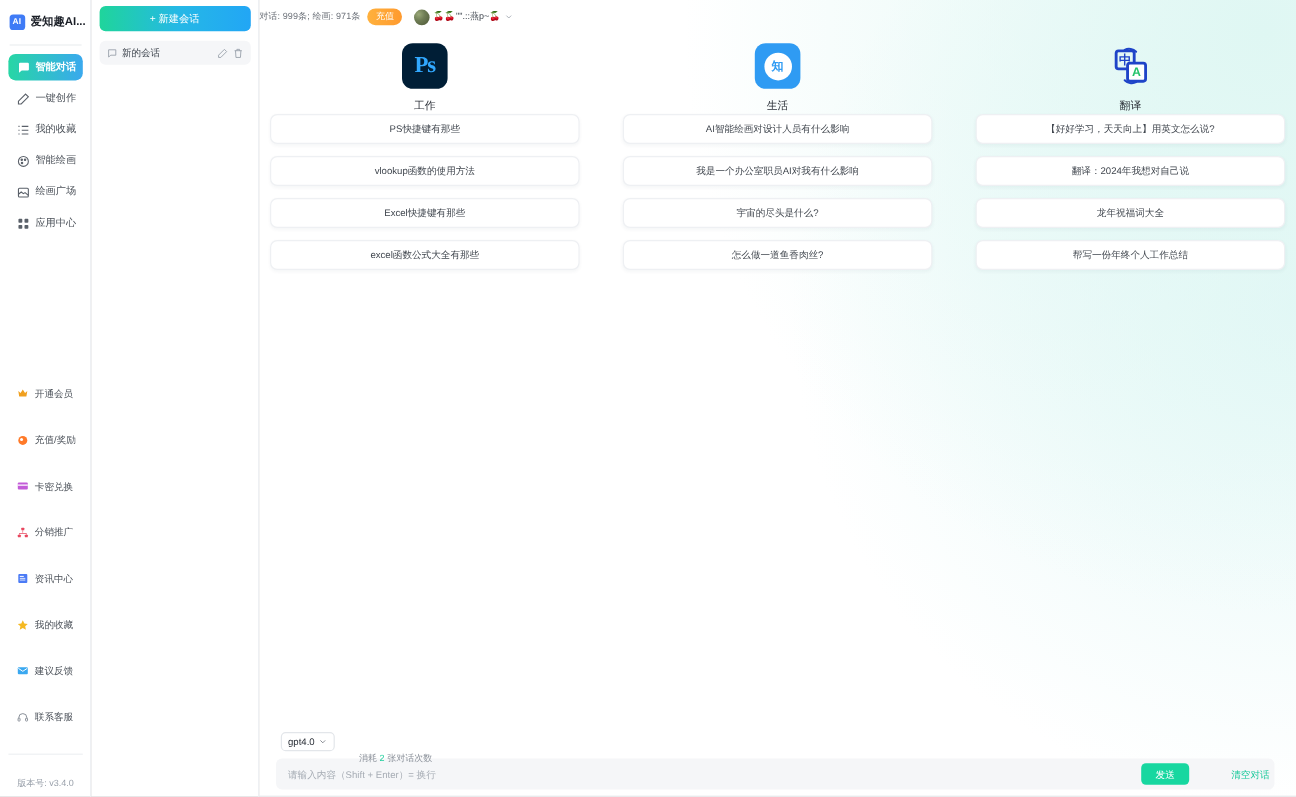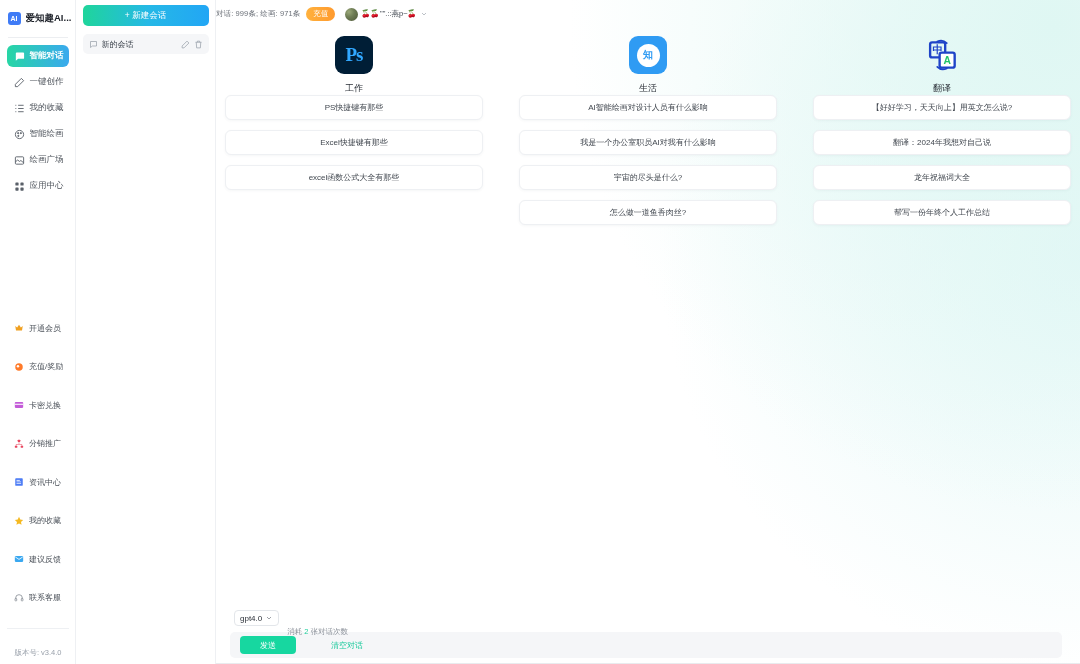--- a/index.html
+++ b/index.html
@@ -123,39 +123,39 @@
   .life-ico { background: #2f9bf3; display:flex; align-items:center; justify-content:center; }
   .life-inner { width: 23px; height: 23px; border-radius: 50%; background: #fff; display:flex; align-items:center; justify-content:center;}
   .life-inner span { color: #2f9bf3; font-size: 10px; font-weight: 700; }
   
   .tr-ico { background: transparent; display:flex; align-items:center; justify-content:center; }
 
   
   .composer {
     position: absolute; left: 14px; right: 18px; bottom: 6px;
   }
-  .composer-top { display: flex; align-items: center; gap: 8px; height: 22px; padding-left: 4px; text-align: right; }
+  .composer-top { display: flex; align-items: center; gap: 20px; height: 22px; padding-left: 4px; text-align: right; }
   .model-sel {
     height: 16px; border: 1px solid #e3e6ea; border-radius: 4px; background: #fff;
     display: flex; align-items: center; gap: 3px; padding: 0 5px;
     font-size: 8px; color: #2a2f37; cursor: pointer;
   }
   .consume { font-size: 7.5px; color: #8a9099; white-space: nowrap; margin-top: 28px; }
   .consume b { color: #1fce9c; font-weight: 400; }
   .input-row {
     margin-top: 3px; height: 26px; background: #f5f6f8; border-radius: 5px;
     display: flex; align-items: center; padding-left: 10px; padding-right: 4px; gap: 6px;
   }
   .chat-input {
     flex: 1; border: none; outline: none; background: transparent;
     font-size: 8px; color: #3c434c; font-family: inherit; height: 100%;
   }
   .chat-input::placeholder { color: #a6acb4; }
   .send-btn {
-    width: 56px; height: 18px; border-radius: 4px; border: none;
+    width: 40px; height: 18px; border-radius: 4px; border: none;
     background: #17d7a0; color: #fff; font-size: 8px; cursor: pointer;
     font-family: inherit; flex:none;
   }
   .clear-btn {
     font-size: 8px; color: #17c99a; cursor: pointer; white-space: nowrap;
     background: transparent; border: none; font-family: inherit; flex:none;margin-left:29px;
   }
   .bottom-line { position:absolute; left:0; right:0; bottom:0; height:1px; background:#e9ebee; }
 </style>
 </head>
@@ -313,20 +313,21 @@
     </div>
 
     <div class="card-wrap">
 
       <div class="cat-col">
         <div class="cat-icon ps-ico">
           <span>Ps</span>
         </div>
         <div class="cat-title">工作</div>
         <div class="prompt">PS快捷键有那些</div>
+        <div class="prompt">vlookup函数的使用方法</div>
         <div class="prompt">Excel快捷键有那些</div>
         <div class="prompt">excel函数公式大全有那些</div>
       </div>
 
       <div class="cat-col">
         <div class="cat-icon life-ico">
           <div class="life-inner">
             <span>知</span>
           </div>
         </div>
@@ -364,19 +365,20 @@
               <path d="M6 9l6 6 6-6"></path>
             </svg>
         </div>
         <div class="consume">
           <span>消耗</span>
           <b>2</b>
           <span>张对话次数</span>
         </div>
       </div>
       <div class="input-row">
+        <input class="chat-input" value="" placeholder="请输入内容（Shift + Enter）= 换行" style="">
         <button class="send-btn">发送</button>
         <button class="clear-btn">清空对话</button>
       </div>
     </div>
     <div class="bottom-line"></div>
   </div>
 </div>
 
 </body></html>

